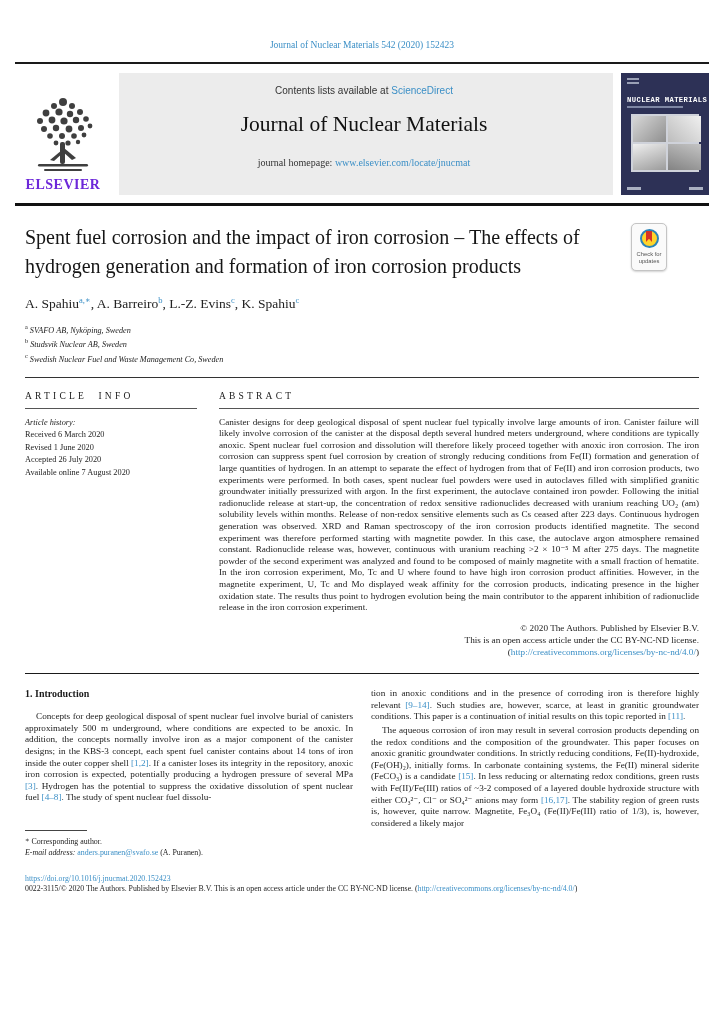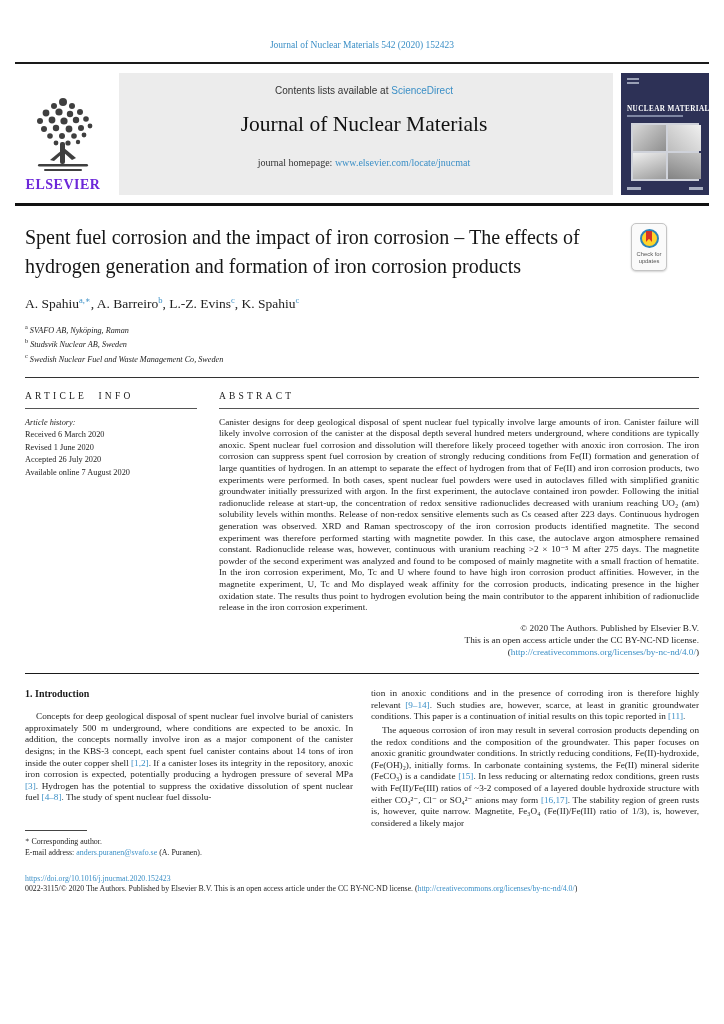--- a/index.html
+++ b/index.html
@@ -22,21 +22,21 @@
   .elsevier { width: 96px; display: flex; flex-direction: column; align-items: center; justify-content: flex-end; padding-bottom: 2px; }
   .elsevier svg { display:block; }
   .elsevier-word { font-size: 14px; font-weight: bold; letter-spacing: 0.5px; color: #6d28d9; margin-top: 1px; }
   .mast-box { flex: 1; background: #ececec; margin: 0 8px; text-align: center; padding: 12px 8px 10px 4px; }
   .contents-line { font-family: "Liberation Sans", sans-serif; font-size: 10px; color: #333; }
   .journal-title { font-size: 21.5px; color: #111; margin-top: 16px; }
   .homepage-line { font-family: Liberation Serif, serif; font-size: 10px; color: #333; margin-top: 20px; }
   .cover { width: 88px; min-height: 122px; background: #2d3156; position: relative; padding: 5px 6px; cursor: pointer; }
   .cover-deco-lines { display:flex; flex-direction:column; gap:2px; }
   .cover-deco-lines i { display:block; width: 12px; height: 2px; background:#9aa0b5; }
-  .cover-title { color:#ffffff; font-family:Liberation Serif, serif; font-weight: bold; font-size: 7.2px; letter-spacing: 0.4px; margin-top: 21px; white-space: nowrap; }
+  .cover-title { color:#ffffff; font-family:Liberation Mono, monospace; font-weight: bold; font-size: 7.2px; letter-spacing: 0.4px; margin-top: 12px; white-space: nowrap; }
   .cover-sub { height:2px; width: 56px; background:#7e86a3; margin-top:2px; }
   .cover-grid { margin: 6px auto 0 auto; width: 68px; display: grid; grid-template-columns: 33px 33px; gap: 2px; background:#cfd2da; padding:2px; }
   .cover-grid i { display:block; height: 26px; }
   .cover-grid i:nth-child(1){ background: linear-gradient(135deg,#d8d8d8,#8f8f8f); }
   .cover-grid i:nth-child(2){ background: linear-gradient(45deg,#bdbdbd,#f0f0f0); }
   .cover-grid i:nth-child(3){ background: linear-gradient(160deg,#efefef,#9b9b9b); }
   .cover-grid i:nth-child(4){ background: linear-gradient(200deg,#c4c4c4,#838383); }
   .cover-foot { position:absolute; bottom:5px; left:6px; right:6px; display:flex; justify-content:space-between; }
   .cover-foot i { display:block; width:14px; height:3px; background:#aab0c2; }
   .thick-rule { height: 3.5px; background: #111; margin-top: 8px; }
@@ -77,21 +77,21 @@
   .col + .col { margin-left: 18px; }
   .sec-head { font-size: 10px; font-weight: bold; margin-bottom: 12px; }
   .body-par { font-size: 9.2px; line-height: 11.6px; text-align: justify; }
   .indent { text-indent: 11px; }
   .par-gap { margin-top: 2px; }
 
   
   .footnote { margin-top: 26px; }
   .footnote-rule { width: 62px; height: 1px; background:#444; margin-bottom: 4px; }
   .footnote-line { font-size: 7.9px; line-height: 10.5px; }
-  .footnote-line .em { }
+  .footnote-line .em { font-style: italic; }
   .fn-marker { font-size: 6.5px; vertical-align: 2px; }
 
   
   .footer { margin-top: 16px; }
   .footer-doi { font-size: 7.8px; line-height: 10px; }
   .footer-line { font-size: 7.8px; line-height: 10px; color:#1c1c1c; }
 </style>
 </head>
 <body>
 
@@ -189,21 +189,21 @@
   </div>
 
   <div class="authors">
     <span><span>A. Spahiu</span><sup>a,∗</sup><span>, </span></span>
     <span><span>A. Barreiro</span><sup>b</sup><span>, </span></span>
     <span><span>L.-Z. Evins</span><sup>c</sup><span>, </span></span>
     <span><span>K. Spahiu</span><sup>c</sup><span></span></span>
   </div>
 
   <div class="affiliations">
-    <div class="affil"><sup>a</sup><span> SVAFO AB, Nyköping, Raman</span></div>
+    <div class="affil"><sup>a</sup><span> SVAFO AB, Nyköping, Sweden</span></div>
     <div class="affil"><sup>b</sup><span> Studsvik Nuclear AB, Sweden</span></div>
     <div class="affil"><sup>c</sup><span> Swedish Nuclear Fuel and Waste Management Co, Sweden</span></div>
   </div>
 
   <div class="front-rule"></div>
 
   <div class="info-abs">
     <div class="info-col">
       <div class="small-caps-head">ARTICLE INFO</div>
       <div class="head-rule"></div>

